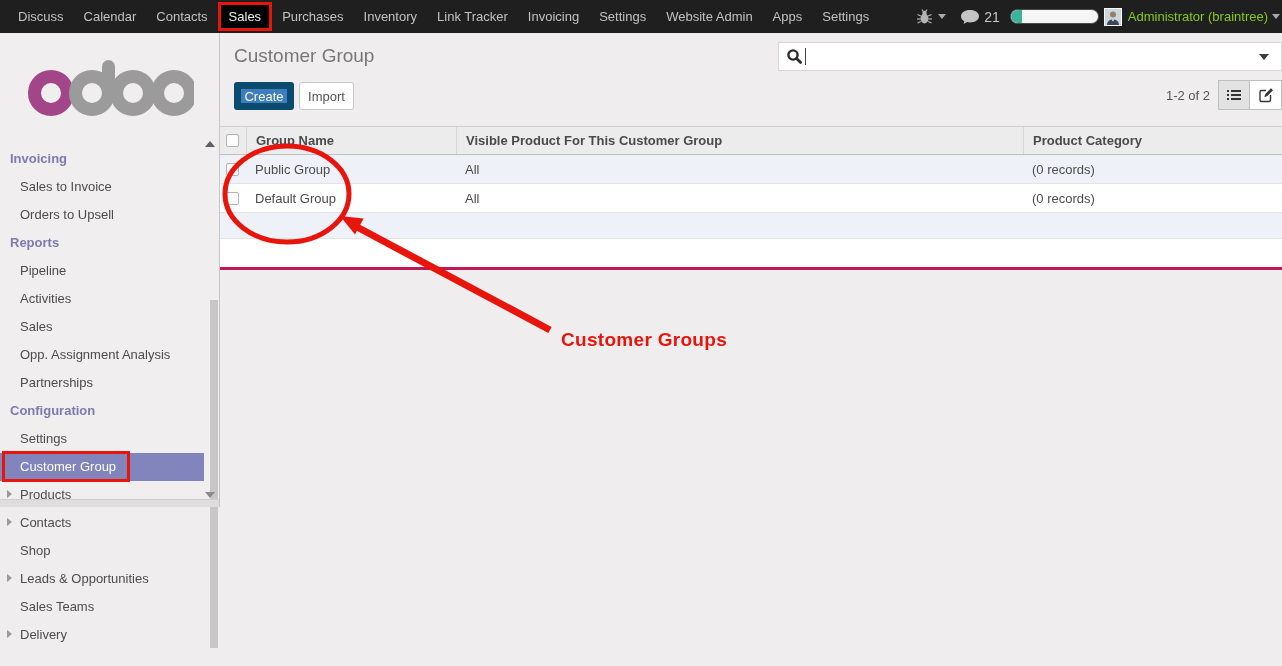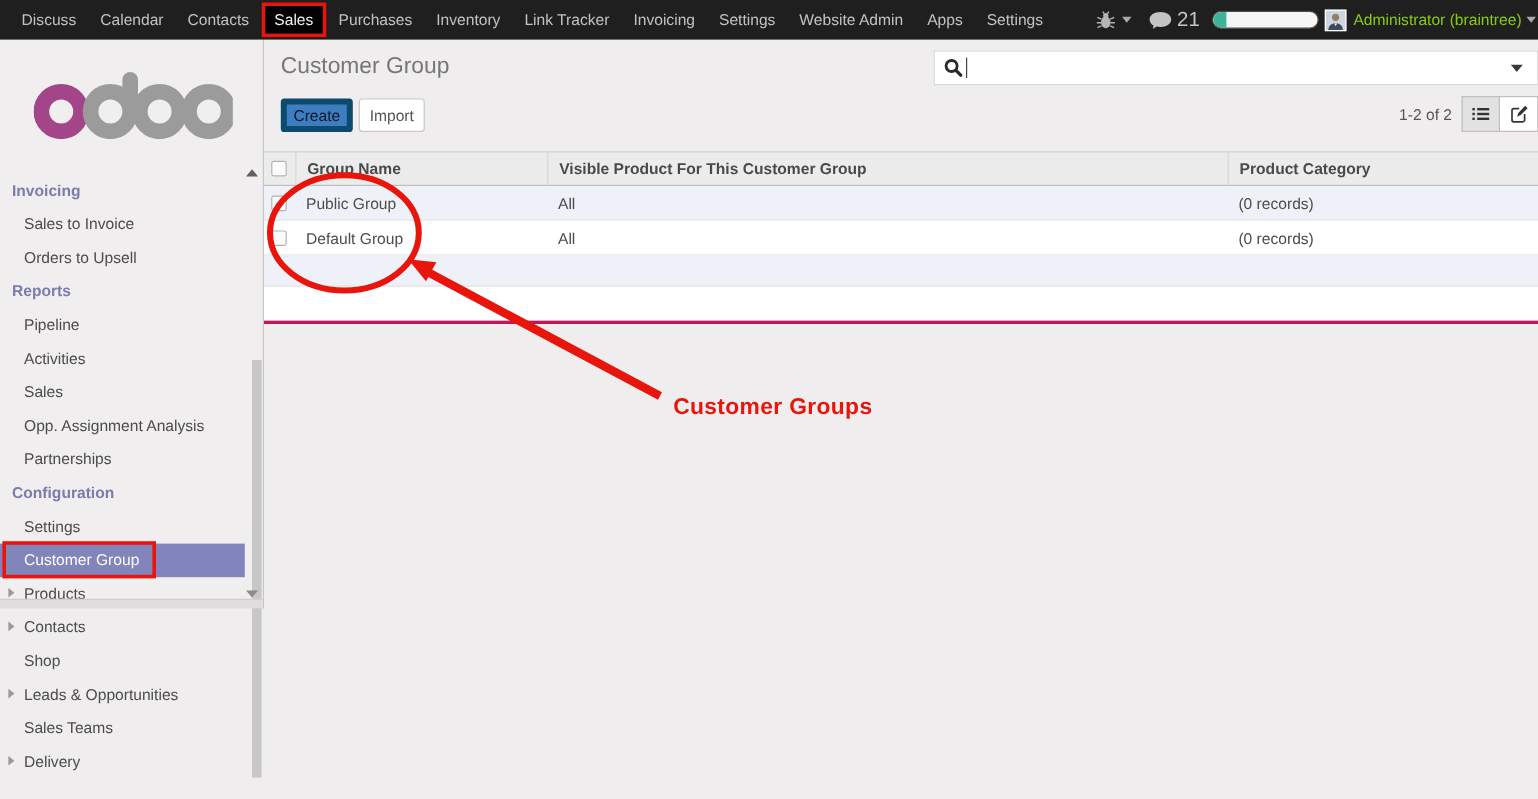--- a/index.html
+++ b/index.html
@@ -16,21 +16,21 @@
   html,body{width:1282px;height:666px;overflow:hidden;background:#efedee;}
   #app{position:relative;width:1282px;height:507px;}
 
   
   .topbar{position:absolute;left:0;top:0;width:1282px;height:33px;background:var(--topbar-bg);z-index:20;}
   .nav-items{position:absolute;left:8px;top:0;height:33px;display:flex;align-items:center;}
   .nav-item{color:#c2c2c2;font-size:13px;padding:0 10px;height:33px;line-height:33px;white-space:nowrap;cursor:pointer;}
   .nav-item.boxed{height:29px;line-height:21px;margin-top:0;padding:1px 8px;background:#020202;border:3px solid var(--annotation-red);color:#efefef;align-self:center;}
   .nav-right{position:absolute;right:2px;top:0;height:33px;display:flex;align-items:center;}
   .caret-down{width:0;height:0;border-left:4px solid transparent;border-right:4px solid transparent;border-top:5px solid #a9a9a9;display:inline-block;}
-  .msg-count{color:#c6c6c6;font-size:17px;margin-left:4px;}
+  .msg-count{color:#c6c6c6;font-size:14px;margin-left:4px;}
   .progress-pill{width:89px;height:15px;border-radius:8px;background:#f6f6f6;margin-left:10px;position:relative;overflow:hidden;border:1px solid #4a4a4a;}
   .progress-fill{position:absolute;left:0;top:0;bottom:0;background:var(--progress-green);border-radius:8px 0 0 8px;}
   .avatar{width:18px;height:18px;border:1px solid #fff;background:#bfc9d4;margin-left:5px;overflow:hidden;flex:none;}
   .user-name{color:#84cc16;font-size:13px;margin-left:6px;white-space:nowrap;}
   .icon-gap{margin-left:14px;}
 
   
   .sidebar{position:absolute;left:0;top:33px;width:220px;bottom:0;background:#f0eeee;border-right:1px solid #c6c6c6;z-index:5;}
   .logo-wrap{position:absolute;left:28px;top:25px;width:166px;height:58px;}
   .sidebar-menu{position:absolute;left:0;top:112px;width:204px;}
@@ -45,21 +45,21 @@
   .sidebar-bottom{position:absolute;left:0;bottom:0;width:219px;height:8px;background:#dfdddd;border-top:1px solid #cfcdcd;}
 
   
   .main{position:absolute;left:220px;top:33px;right:0;bottom:0;background:#efedee;}
   .page-title{position:absolute;left:14px;top:12px;font-size:19px;color:#777;}
   .searchbox{position:absolute;left:558px;right:0;top:9px;height:29px;background:#fff;border:1px solid #d7d7d7;display:flex;align-items:center;}
   .searchbox input{border:none;outline:none;flex:1;height:100%;font-size:13px;color:#333;background:transparent;}
   .search-caret{width:1px;height:17px;background:#444;margin:0 3px 0 2px;}
   .search-dd{width:0;height:0;border-left:5px solid transparent;border-right:5px solid transparent;border-top:6px solid #3a3a3a;margin:0 12px;cursor:pointer;}
   .btn{position:absolute;top:49px;height:28px;font-size:13px;border-radius:3px;cursor:pointer;}
-  .btn-create{left:14px;width:60px;background:var(--primary-button);border:5px solid #0c4a6e;color:#0f172a;}
+  .btn-create{left:14px;width:60px;background:var(--primary-button);border:7px solid #0c4a6e;color:#fef9c3;}
   .btn-import{left:79px;width:55px;background:#fff;border:1px solid #c9c9c9;color:#555;}
   .pager{position:absolute;right:72px;top:55px;font-size:13px;color:#555;}
   .switcher{position:absolute;right:0;top:47px;display:flex;}
   .sw-btn{width:32px;height:30px;border:1px solid #bfbfbf;background:#fff;display:flex;align-items:center;justify-content:center;cursor:pointer;}
   .sw-btn.active{background:#e2e2e2;}
   .sw-btn + .sw-btn{border-left:none;}
 
   
   .listview{position:absolute;left:0;right:0;top:93px;border-bottom:3px solid #be185d;background:#fff;}
   .thead{display:flex;height:29px;background:#ececec;border-top:1px solid #cfcfcf;border-bottom:1px solid #bfbfbf;font-weight:bold;color:#4a4a4a;font-size:13px;}

